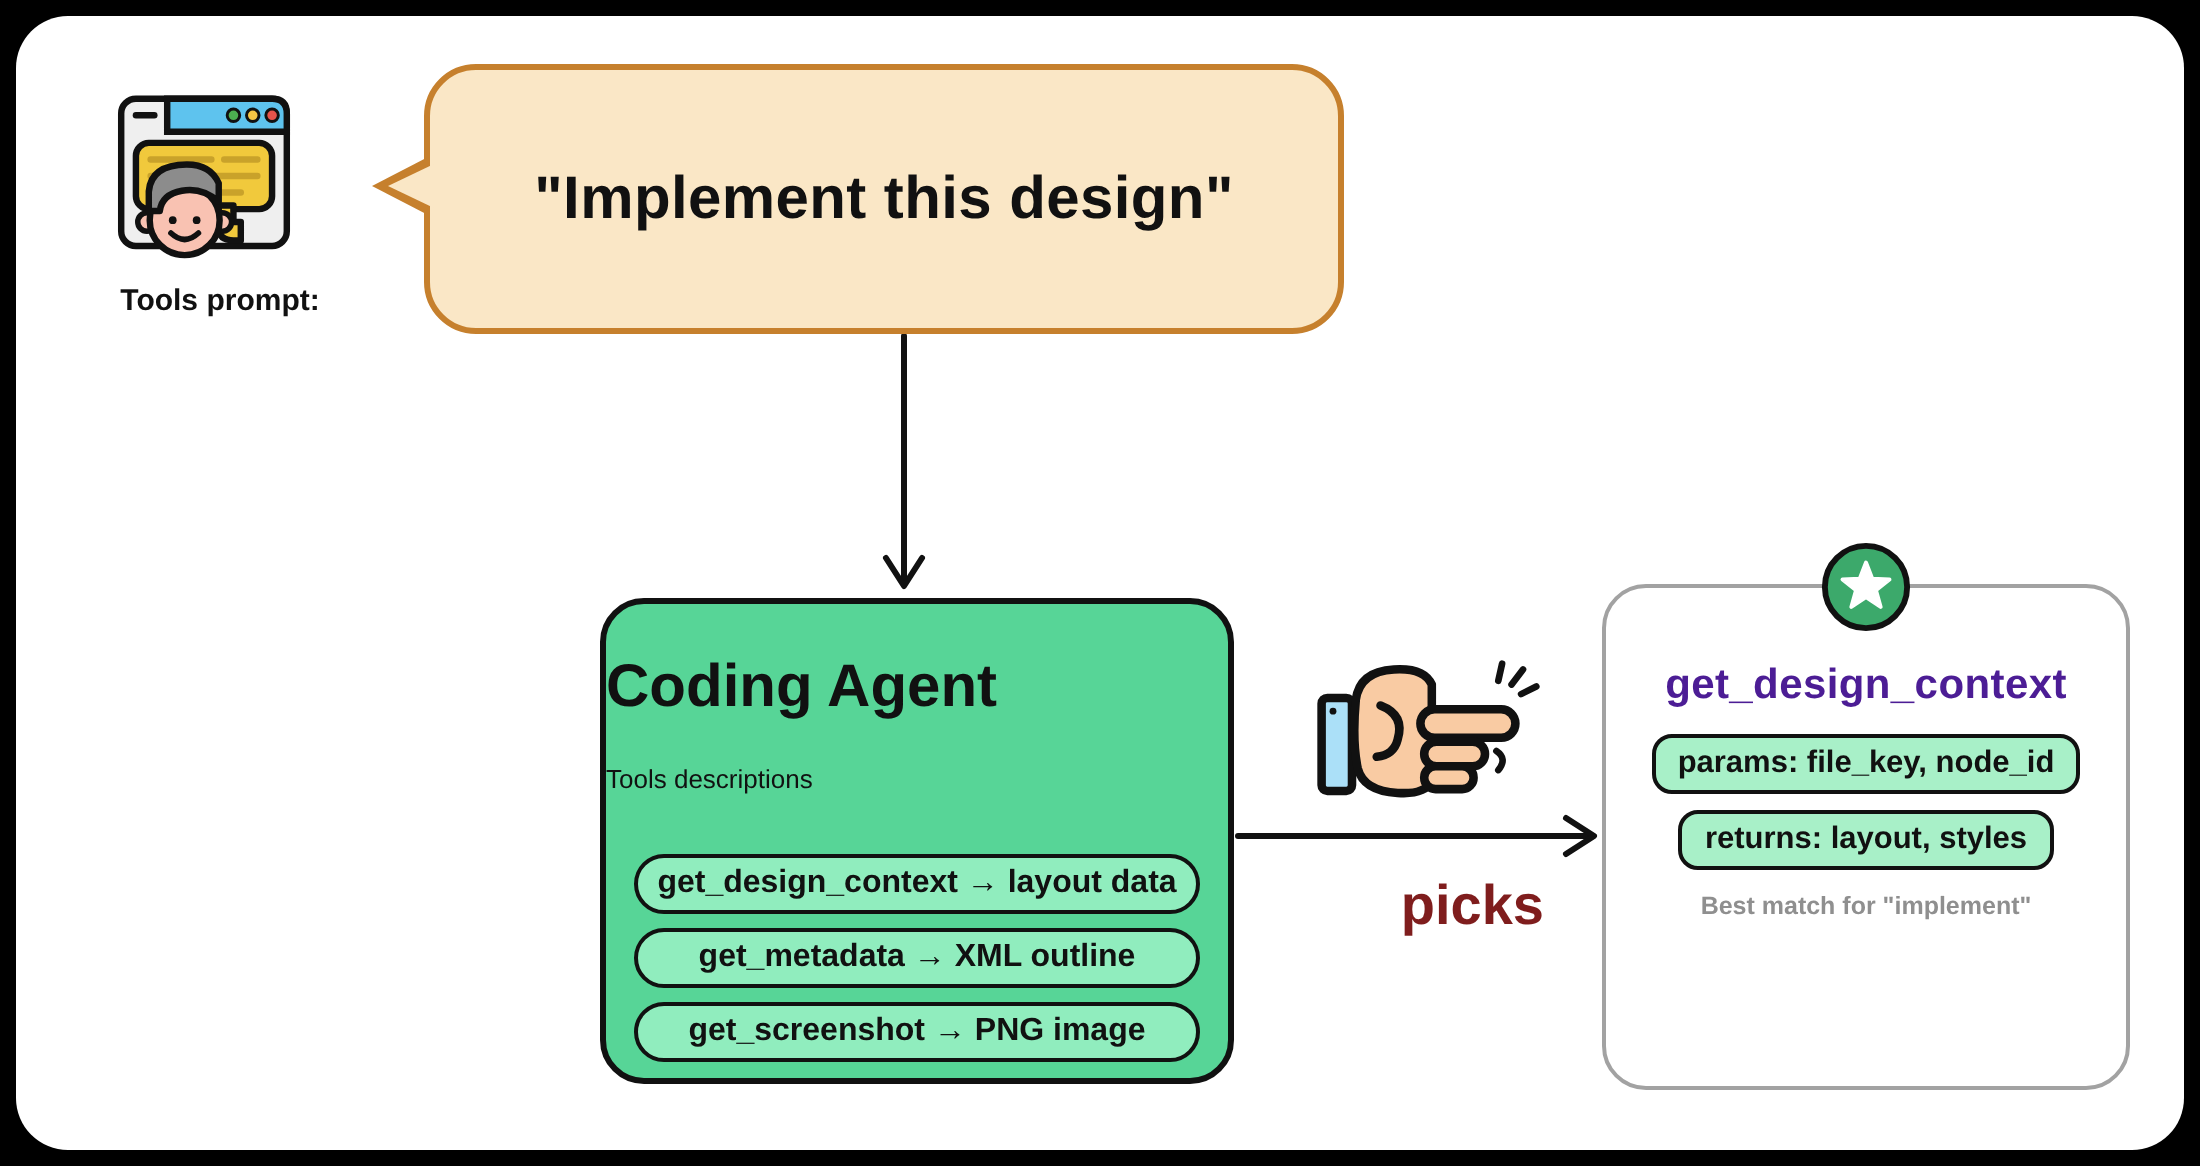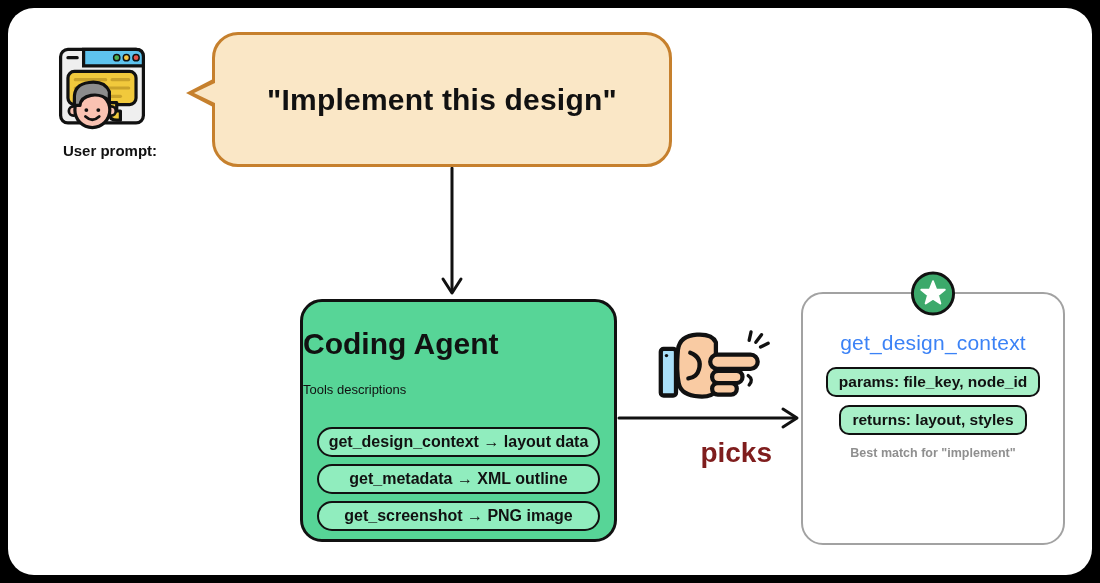--- a/index.html
+++ b/index.html
@@ -83,21 +83,21 @@
   
   .tool-card {
     position: absolute; left: 793px; top: 284px;
     width: 264px; height: 253px;
     background: #fff;
     border: 2.5px solid #A2A2A2;
     border-radius: 22px;
     display: flex; flex-direction: column; align-items: center;
   }
   .badge { position: absolute; left: 50%; top: -24px; transform: translateX(-50%); width: 47px; height: 47px; }
-  .card-title { margin-top: 37px; font-size: 21px; font-weight: 400; color: #3b82f6; letter-spacing: 0.2px; }
+  .card-title { margin-top: 37px; font-size: 21px; font-weight: 700; color: #4c1d95; letter-spacing: 0.2px; }
   .card-desc {
     margin-top: 17px; width: 226px; text-align: center;
     font-size: 15px; font-weight: 700; color: #111; line-height: 1.27;
   }
   .card-pills { margin-top: 12px; display: flex; flex-direction: column; gap: 8px; align-items: center; justify-content: space-between; }
   .card-pill {
     height: 30px; padding: 0 11px;
     background: #A8F0C8;
     border: 2.5px solid #111;
     border-radius: 10px;
@@ -140,21 +140,21 @@
           <line x1="46" y1="59" x2="70" y2="59"></line>
         </g>
         <circle cx="19" cy="75" r="5" fill="#F9C2B2" stroke="#111" stroke-width="3"></circle>
         <circle cx="60" cy="75" r="5" fill="#F9C2B2" stroke="#111" stroke-width="3"></circle>
         <circle cx="39.5" cy="74" r="19" fill="#F9C2B2" stroke="#111" stroke-width="3.5"></circle>
         <path d="M20 62 Q19 46 36 44 Q53 42 58 54 L58 64 Q49 56 38 58 Q27 60 26 69 L20 69 Z" fill="#8C8C8C" stroke="#111" stroke-width="3.5" stroke-linejoin="round"></path>
         <circle cx="33" cy="74" r="2.1" fill="#111"></circle>
         <circle cx="46" cy="74" r="2.1" fill="#111"></circle>
         <path d="M32 81 Q39.5 88 47 81" fill="none" stroke="#111" stroke-width="3" stroke-linecap="round"></path>
       </svg>
-      <div class="user-label">User prompt:</div>
+      <div class="user-label">Tools prompt:</div>
     </div>
 
     <div class="bubble">
       <span class="bubble-text">"Implement this design"</span>
     </div>
 
     <div class="agent-box">
       <div class="agent-title">Coding Agent</div>
       <div class="agent-subtitle">Tools descriptions</div>
       <div class="agent-pills">

